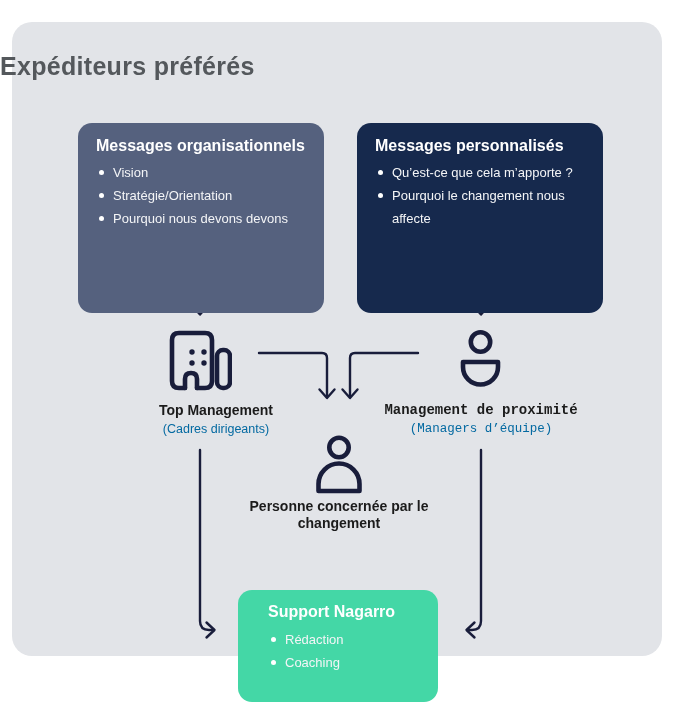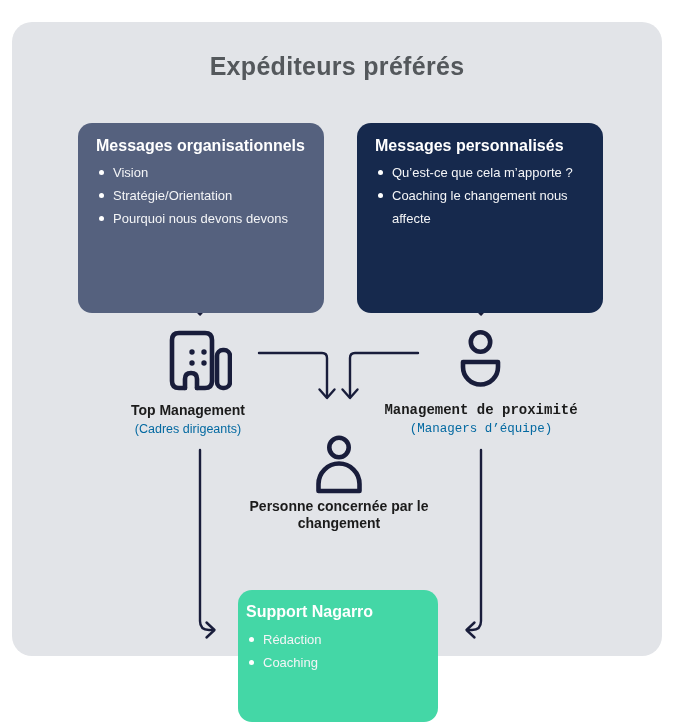--- a/index.html
+++ b/index.html
@@ -6,21 +6,21 @@
   body{
     width:674px;height:722px;position:relative;background:#ffffff;
     font-family:"Liberation Sans", sans-serif;overflow:hidden;
     -webkit-font-smoothing:antialiased;
   }
   .canvas{
     position:absolute;left:12px;top:22px;width:650px;height:634px;
     background:#e2e4e8;border-radius:20px;
   }
   .page-title{
-    position:absolute;left:0;top:52px;width:674px;text-align:center;
+    position:absolute;left:0;top:52px;width:674px;
     font-size:25px;font-weight:bold;color:#54585c;letter-spacing:.3px;margin:0;
   }
   .msg-box{
     position:absolute;width:246px;height:190px;border-radius:14px;
     box-sizing:border-box;padding:13px 18px 0 18px;color:#ffffff;
   }
   .box-org{left:78px;top:123px;background:#55617e;}
   .box-pers{left:357px;top:123px;background:#16294d;}
   .msg-box h2{
     margin:0;font-size:16px;line-height:19px;font-weight:bold;color:#ffffff;
@@ -38,27 +38,27 @@
   }
   .node-label{
     position:absolute;text-align:center;
   }
   .node-label .main{
     font-size:14px;font-weight:bold;color:#1b1b1b;line-height:17px;display:block;
   }
   .node-label .sub{
     font-size:12.5px;color:#0369a1;line-height:16px;display:block;margin-top:2px;
   }
-  .tm-label{left:98px;top:402px;width:180px;}
+  .tm-label{left:126px;top:402px;width:180px;}
   .mp-label{left:381px;top:402px;width:200px;font-family:Liberation Mono, monospace;}
   .person-label{left:249px;top:498px;width:180px;}
   .support-box{
-    position:absolute;left:238px;top:590px;width:200px;height:132px;
+    position:absolute;left:238px;top:590px;width:200px;height:112px;
     border-radius:14px;background:#44d7a6;box-sizing:border-box;
-    padding:12px 20px 0 8px;
+    padding:12px 20px 0 30px;
   }
   .support-box h2{
     margin:0;font-size:16px;line-height:20px;font-weight:bold;color:#ffffff;
   }
   svg.overlay{position:absolute;left:0;top:0;pointer-events:none;}
   svg.icon{position:absolute;pointer-events:none;}
 </style>
 </head>
 <body>
 
@@ -95,21 +95,21 @@
     <li>Vision</li>
     <li>Stratégie/Orientation</li>
     <li>Pourquoi nous devons devons</li>
   </ul>
 </div>
 
 <div class="msg-box box-pers">
   <h2>Messages personnalisés</h2>
   <ul>
     <li>Qu’est-ce que cela m’apporte ?</li>
-    <li>Coaching le changement nous affecte</li>
+    <li>Pourquoi le changement nous affecte</li>
   </ul>
 </div>
 
 <svg class="icon" style="left:166px;top:326px;" width="66" height="66" viewBox="0 0 66 66">
   <g stroke="#191d3b" stroke-width="4.6" fill="none" stroke-linecap="round" stroke-linejoin="round">
     <path d="M19,62 H13 Q6,62 6,55 V14 Q6,7 13,7 H39 Q46,7 46,14 V55 Q46,62 39,62 H31"></path>
     <path d="M19,62 V53 Q19,47 25,47 Q31,47 31,53 V62"></path>
     <rect x="51" y="24" width="13" height="38" rx="6"></rect>
   </g>
   <g fill="#191d3b" stroke="none">

